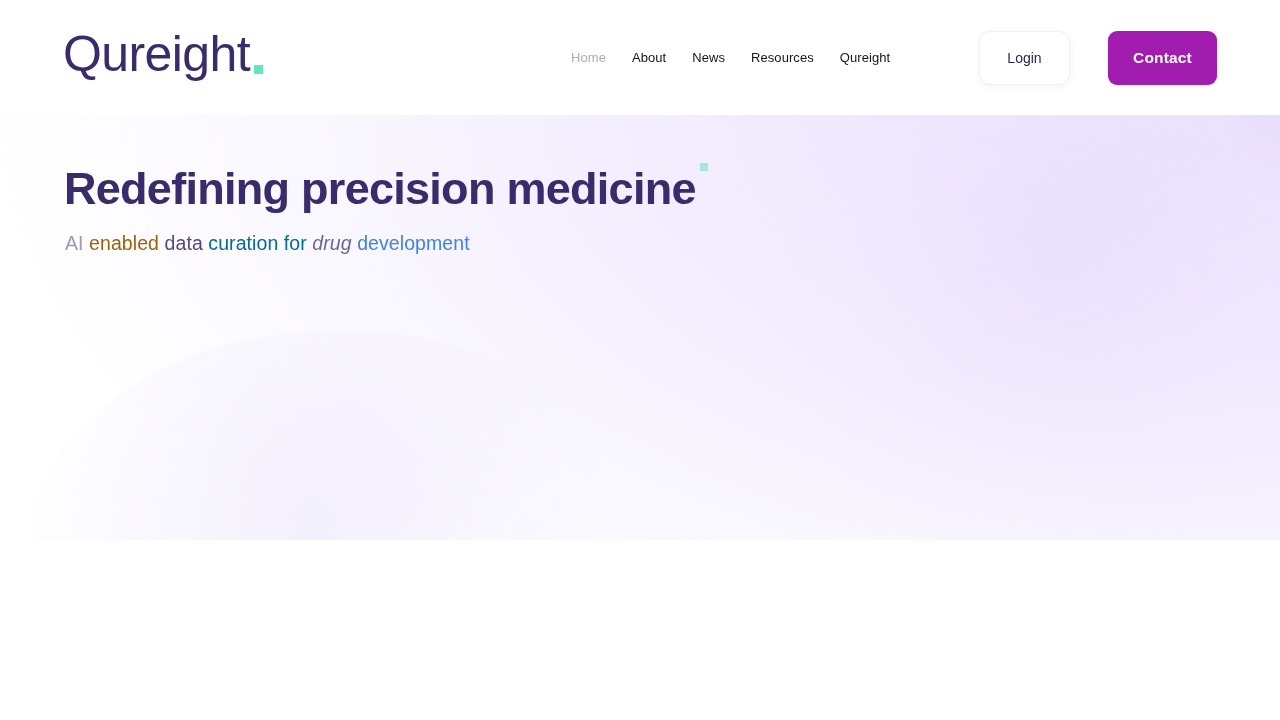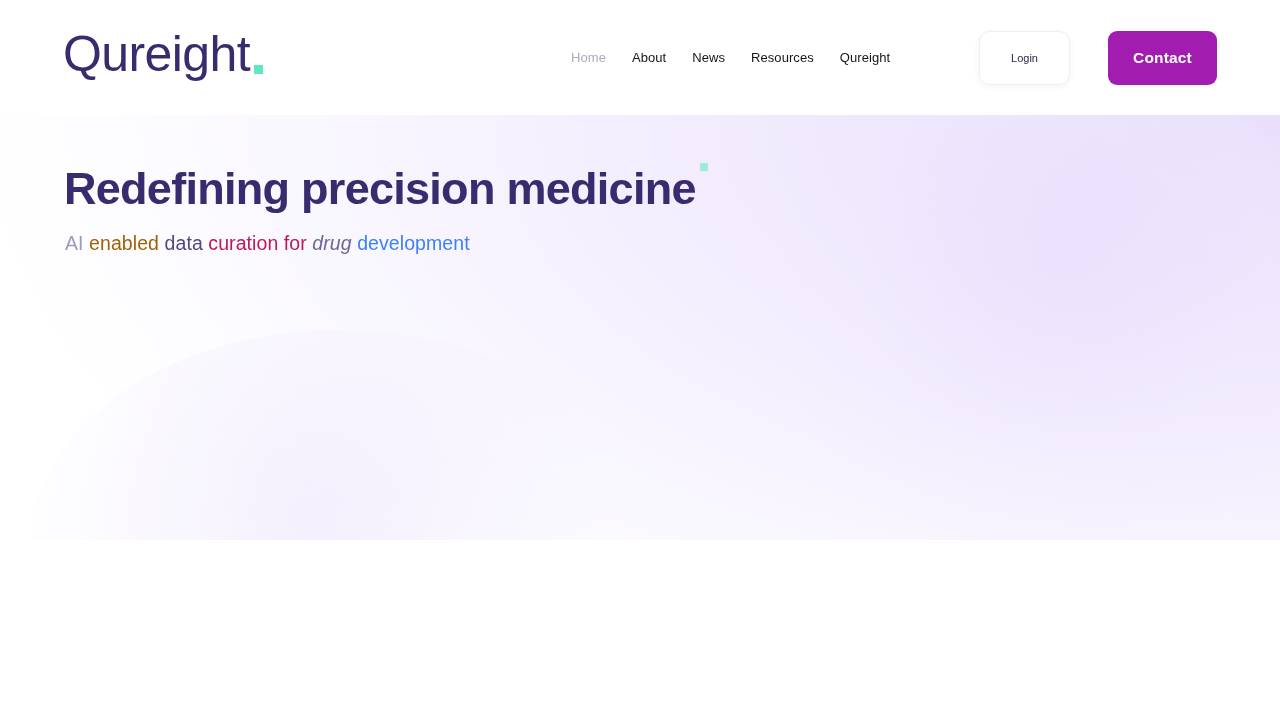--- a/index.html
+++ b/index.html
@@ -137,21 +137,21 @@
     position: absolute;
     left: 979px;
     top: 31px;
     width: 91px;
     height: 54px;
     border-radius: 11px;
     background: #ffffff;
     border: 1px solid #f0eff4;
     box-shadow: 0 2px 7px rgba(60,45,110,0.055);
     color: #2e2552;
-    font-size: 11px;
+    font-size: 14px;
     font-weight: 400;
     font-family: "Liberation Sans", "DejaVu Sans", sans-serif;
     cursor: pointer;
     display: flex;
     align-items: center;
     justify-content: center;
   }
 
   .btn-contact {
     position: absolute;
@@ -212,21 +212,21 @@
     letter-spacing: 0.004em;
     line-height: 1.45;
     white-space: nowrap;
   }
   .hero-sub .w {
     color: #3a2a6e;
   }
   .hero-sub .w-f1 { color: #9e9ab8; }
   .hero-sub .w-f2 { color: #a16207; }
   .hero-sub .w-f3 { color: #55477f; }
-  .hero-sub .w-f4 { color: #be185d; }
+  .hero-sub .w-f4 { color: #0369a1; }
   .hero-sub .w-f5 { color: #6e649b; font-style: italic; }
   .hero-sub .w-f7 { color: #3b82f6; }
 
   
   .scroll-indicator {
     position: absolute;
     left: 625px;
     top: 648px;
     width: 29px;
     height: 48px;

